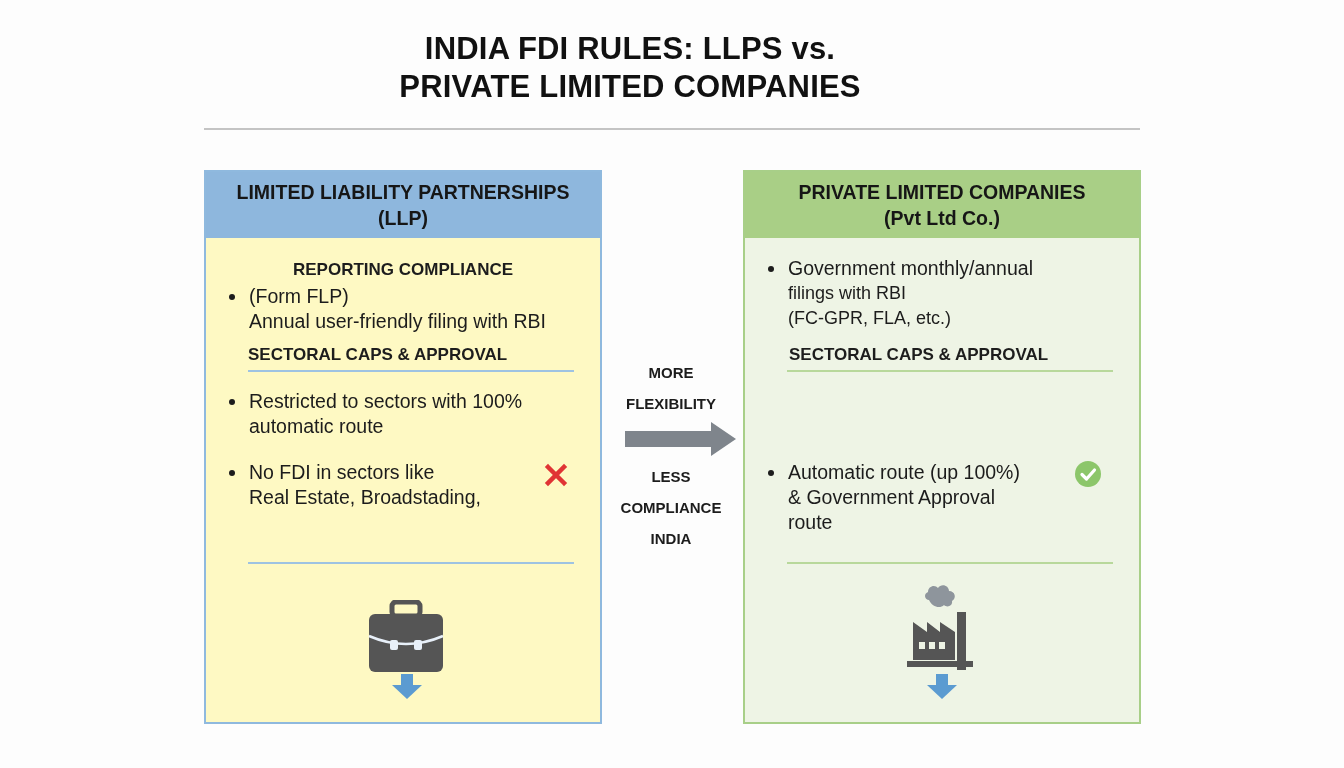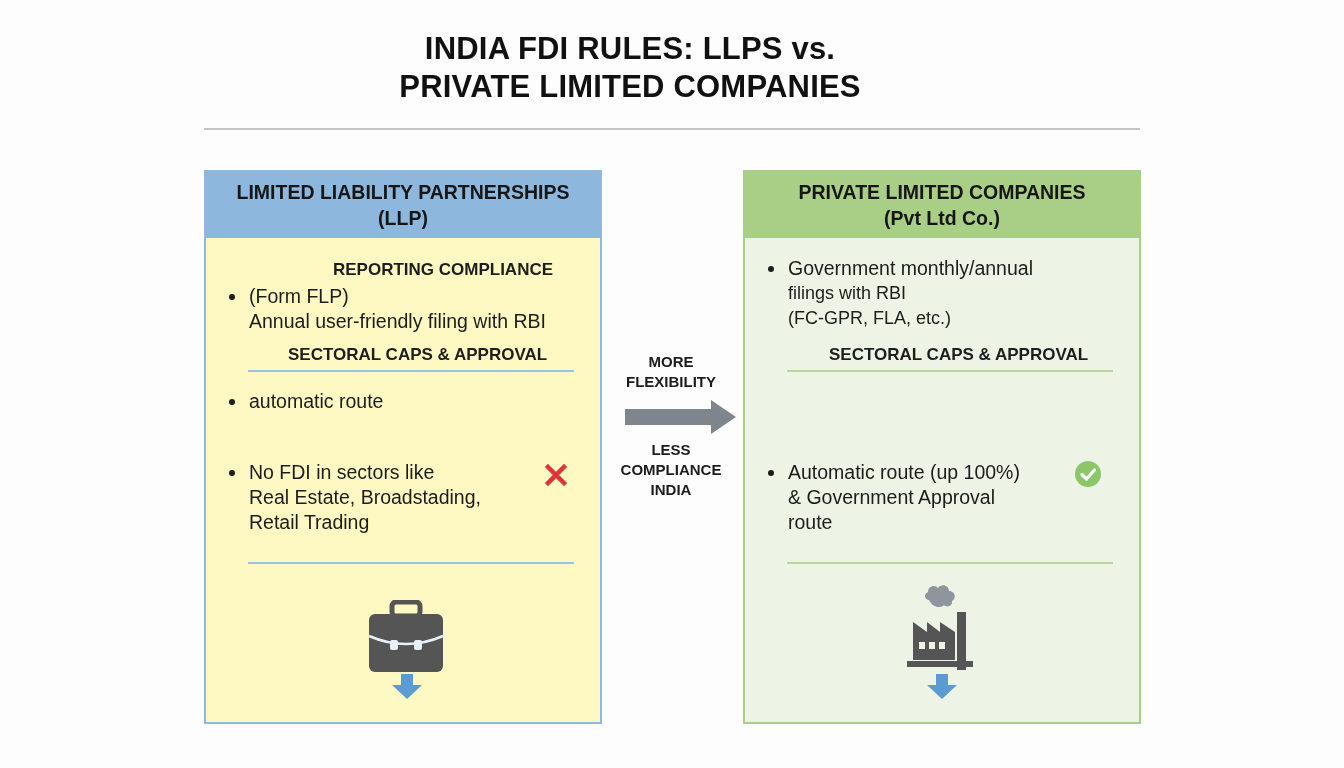--- a/index.html
+++ b/index.html
@@ -26,40 +26,40 @@
   }
   .panel.llp { left: 204px; border-color: #8fb9de; background: #fef9c3; }
   .panel.pvt { left: 743px; border-color: #a8cf88; background: #eef4e5; }
   .panel-header {
     height: 66px; display: flex; flex-direction: column; align-items: center; justify-content: center;
     font-weight: 700; font-size: 19.5px; line-height: 26px; color: #161616; text-align: center;
   }
   .llp .panel-header { background: #8eb7dd; }
   .pvt .panel-header { background: #a9cf86; }
   .section-heading {
-    position: absolute; font-weight: 700; font-size: 17px; color: #1d1d1d; white-space: nowrap; margin-left: 40px;
+    position: absolute; font-weight: 700; font-size: 17px; color: #1d1d1d; white-space: nowrap;
   }
   .rule { position: absolute; height: 2px; }
   .llp .rule { background: #9ec3e2; }
   .pvt .rule { background: #b8d89b; }
   .bullet {
     position: absolute; font-size: 19.5px; line-height: 25px; color: #1c1c1c;
     padding-left: 21px;
   }
   .bullet::before {
     content: ""; position: absolute; left: 1px; top: 10px; width: 6px; height: 6px; border-radius: 50%;
     background: #1c1c1c;
   }
   .bullet div { white-space: nowrap; }
   .icon { position: absolute; }
   .mid {
     position: absolute; left: 606px; top: 352px; width: 130px; text-align: center;
     font-weight: 700; font-size: 15px; line-height: 20px; color: #1c1c1c;
   }
-  .mid .lines div { white-space: nowrap; }
+  .mid .lines div { white-space: nowrap; margin-top: 11px; }
 </style>
 </head>
 <body>
 
 <div class="title">
   <div>INDIA FDI RULES: LLPS vs.</div>
   <div>PRIVATE LIMITED COMPANIES</div>
 </div>
 <div class="title-divider"></div>
 
@@ -73,27 +73,27 @@
 
   <div class="bullet" style="left:22px; top:112px;">
     <div>(Form FLP)</div>
     <div>Annual user-friendly filing with RBI</div>
   </div>
 
   <div class="section-heading" style="left:42px; top:173px;">SECTORAL CAPS &amp; APPROVAL</div>
   <div class="rule" style="left:42px; top:198px; width:326px;"></div>
 
   <div class="bullet" style="left:22px; top:217px;">
+    <div>Restricted to sectors with 100%</div>
     <div>automatic route</div>
   </div>
 
   <div class="bullet" style="left:22px; top:288px;">
     <div>No FDI in sectors like</div>
     <div>Real Estate, Broadstading,</div>
-    <div>Retail Trading</div>
   </div>
 
   <svg class="icon" style="left:338px; top:291px;" width="24" height="24" viewBox="0 0 24 24">
     <path d="M4 4 L20 20 M20 4 L4 20" stroke="#e03434" stroke-width="4.5" stroke-linecap="square"></path>
   </svg>
 
   <div class="rule" style="left:42px; top:390px; width:326px;"></div>
 
   <svg class="icon" style="left:160px; top:428px;" width="80" height="100" viewBox="0 0 80 100">
     <rect x="26" y="2" width="28" height="14" rx="4" fill="none" stroke="#555" stroke-width="5"></rect>

